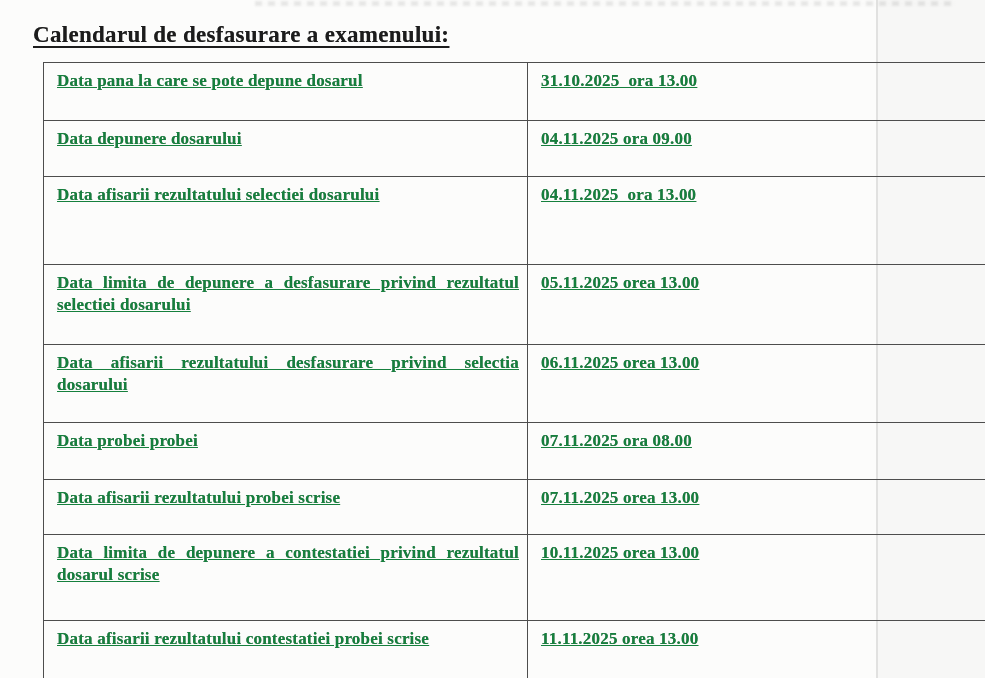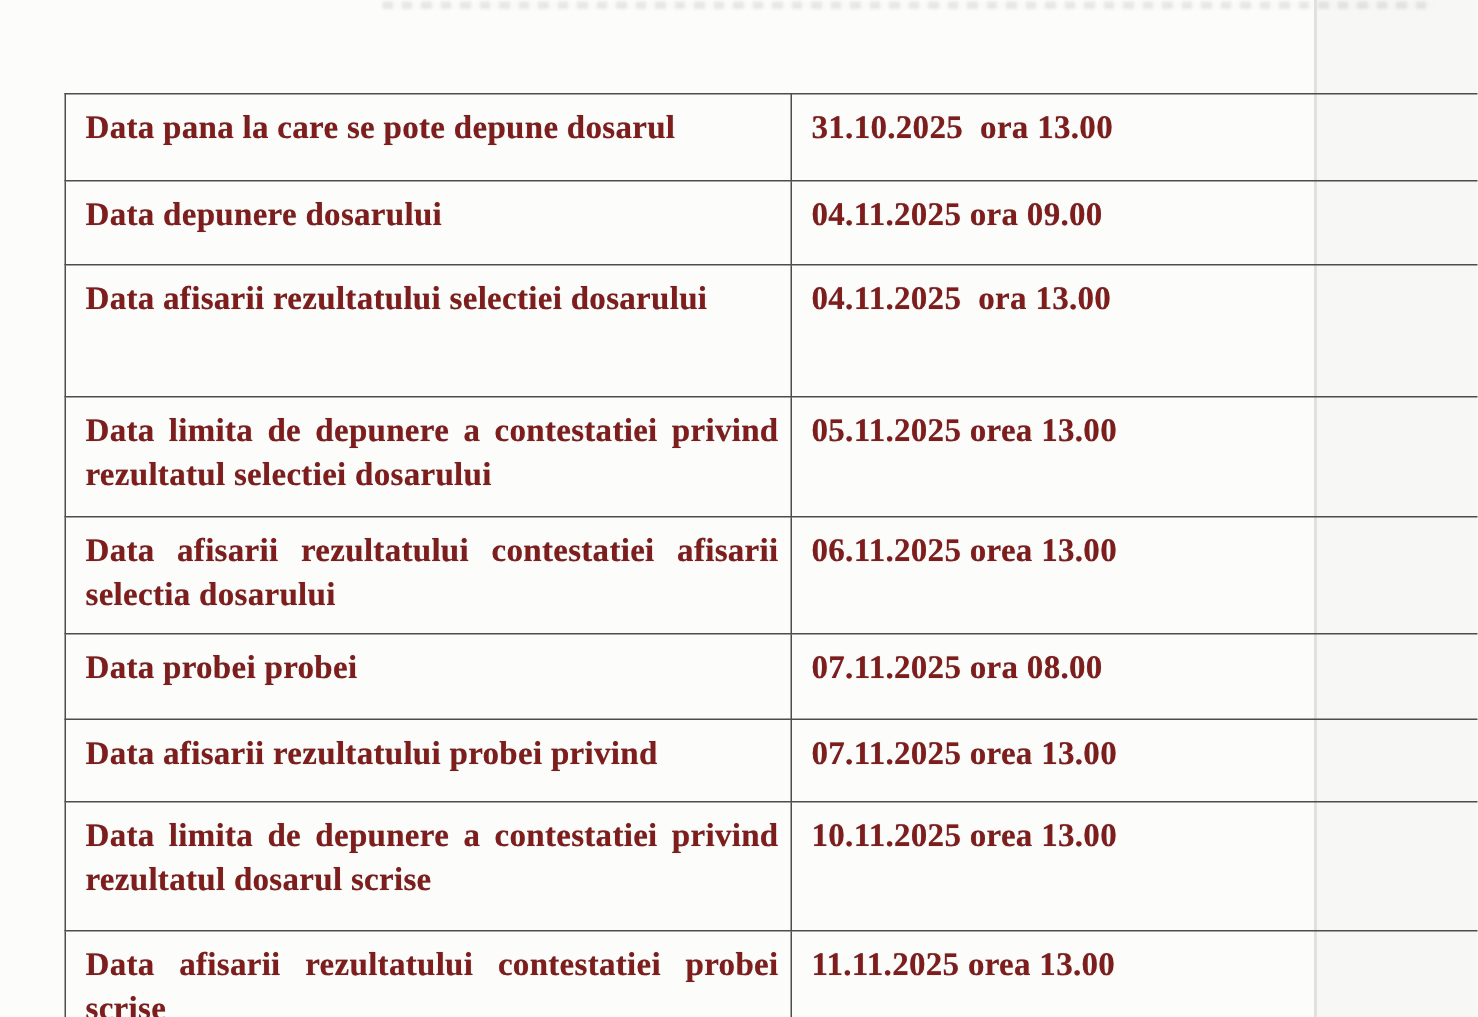--- a/index.html
+++ b/index.html
@@ -68,27 +68,28 @@
     width: 919px;
     border-collapse: collapse;
     table-layout: fixed;
     background: transparent;
     z-index: 2;
   }
   table.calendar td {
     border: 1.6px solid #4d4d4d;
     vertical-align: top;
     padding: 7px 8px 4px 13px;
-    font-size: 22px;
+    font-size: 17px;
     font-weight: bold;
-    color: #7f1d1d;
+    color: #15803d;
     line-height: 1.32;
     letter-spacing: 0.2px;
     text-shadow: 0 0 0.5px rgba(25,25,25,0.55);
     background: transparent;
+    text-decoration: underline;
   }
   td.cell-label {
     width: 462px;
     text-align: justify;
     text-align-last: left;
   }
   td.cell-value {
     width: 457px;
     white-space: pre-wrap;
   }
@@ -104,49 +105,50 @@
 </style>
 </head>
 <body>
 
 <div class="page">
 
   <div class="ghost-top"></div>
   <div class="crease"></div>
   <div class="right-shade"></div>
 
+  <div class="doc-title">Calendarul de desfasurare a examenului:</div>
 
   <table class="calendar">
     <tbody>
       <tr class="r1">
         <td class="cell-label">Data pana la care se pote depune dosarul</td>
         <td class="cell-value">31.10.2025  ora 13.00</td>
       </tr>
       <tr class="r2">
         <td class="cell-label">Data depunere dosarului</td>
         <td class="cell-value">04.11.2025 ora 09.00</td>
       </tr>
       <tr class="r3">
         <td class="cell-label">Data afisarii rezultatului selectiei dosarului</td>
         <td class="cell-value">04.11.2025  ora 13.00</td>
       </tr>
       <tr class="r4">
-        <td class="cell-label">Data limita de depunere a contestatiei privind rezultatul selectiei dosarului</td>
+        <td class="cell-label">Data limita de depunere a desfasurare privind rezultatul selectiei dosarului</td>
         <td class="cell-value">05.11.2025 orea 13.00</td>
       </tr>
       <tr class="r5">
-        <td class="cell-label">Data afisarii rezultatului contestatiei afisarii selectia dosarului</td>
+        <td class="cell-label">Data afisarii rezultatului desfasurare privind selectia dosarului</td>
         <td class="cell-value">06.11.2025 orea 13.00</td>
       </tr>
       <tr class="r6">
         <td class="cell-label">Data probei probei</td>
         <td class="cell-value">07.11.2025 ora 08.00</td>
       </tr>
       <tr class="r7">
-        <td class="cell-label">Data afisarii rezultatului probei privind</td>
+        <td class="cell-label">Data afisarii rezultatului probei scrise</td>
         <td class="cell-value">07.11.2025 orea 13.00</td>
       </tr>
       <tr class="r8">
         <td class="cell-label">Data limita de depunere a contestatiei privind rezultatul dosarul scrise</td>
         <td class="cell-value">10.11.2025 orea 13.00</td>
       </tr>
       <tr class="r9">
         <td class="cell-label">Data afisarii rezultatului contestatiei probei scrise</td>
         <td class="cell-value">11.11.2025 orea 13.00</td>
       </tr>

